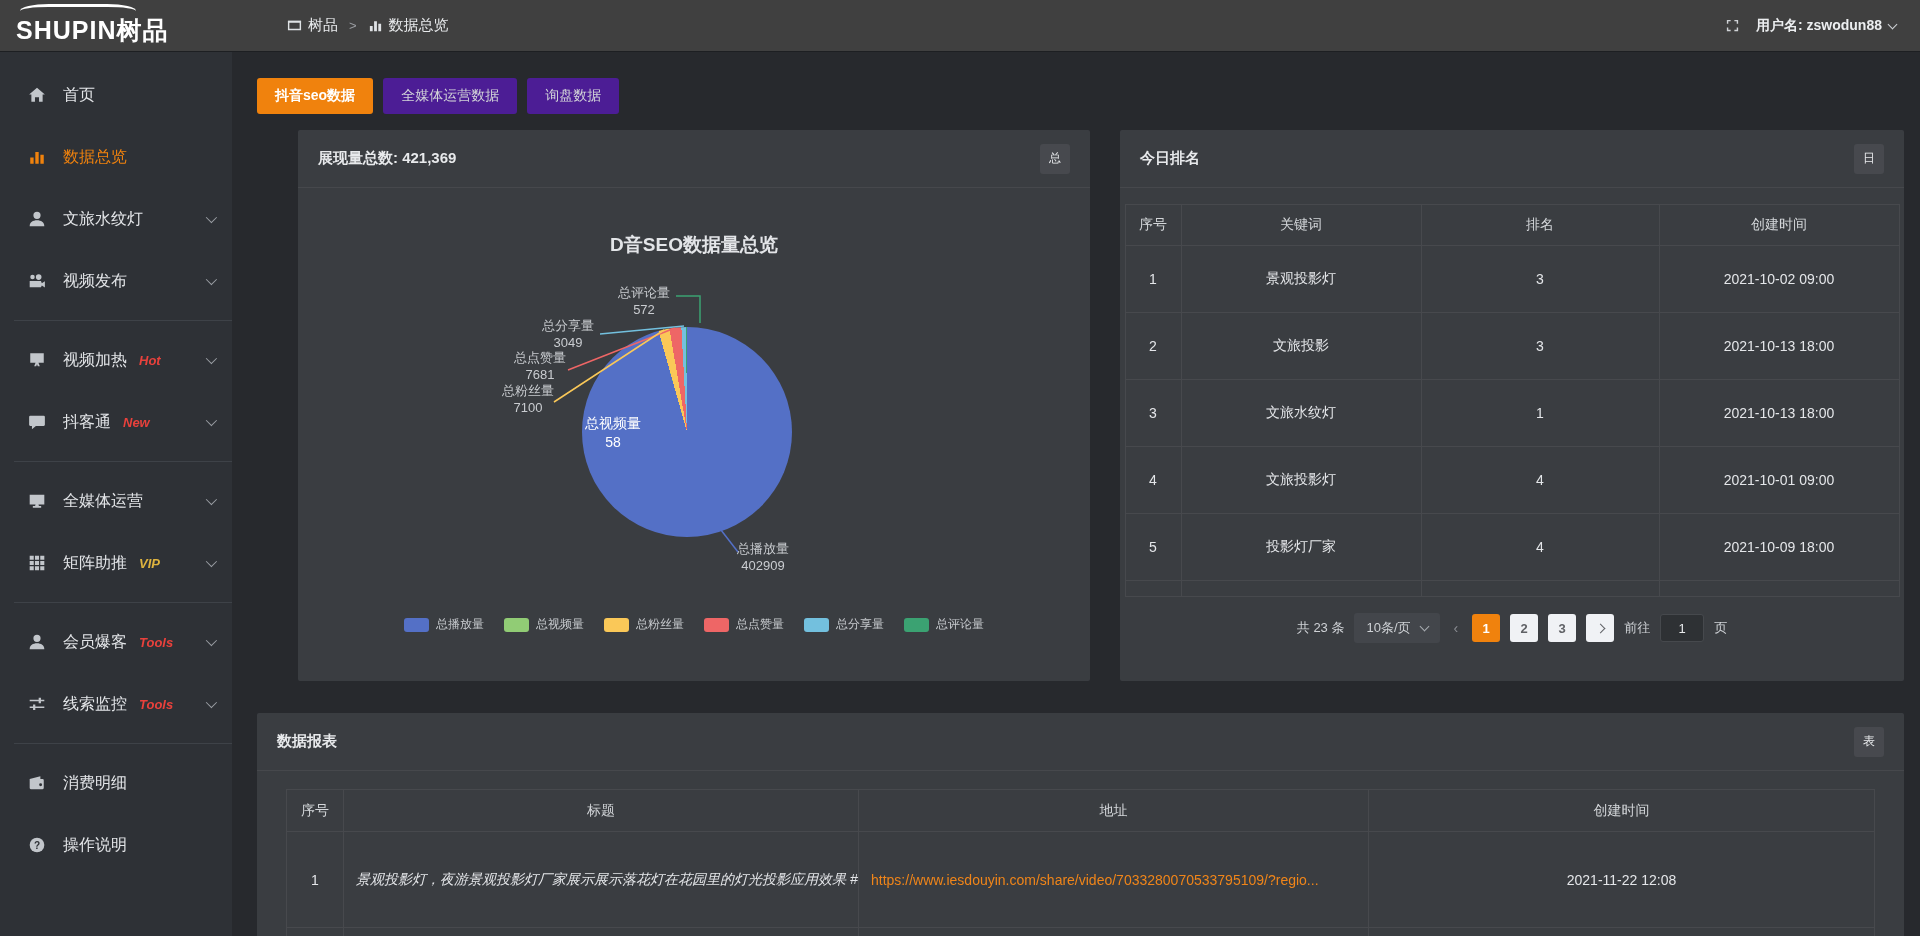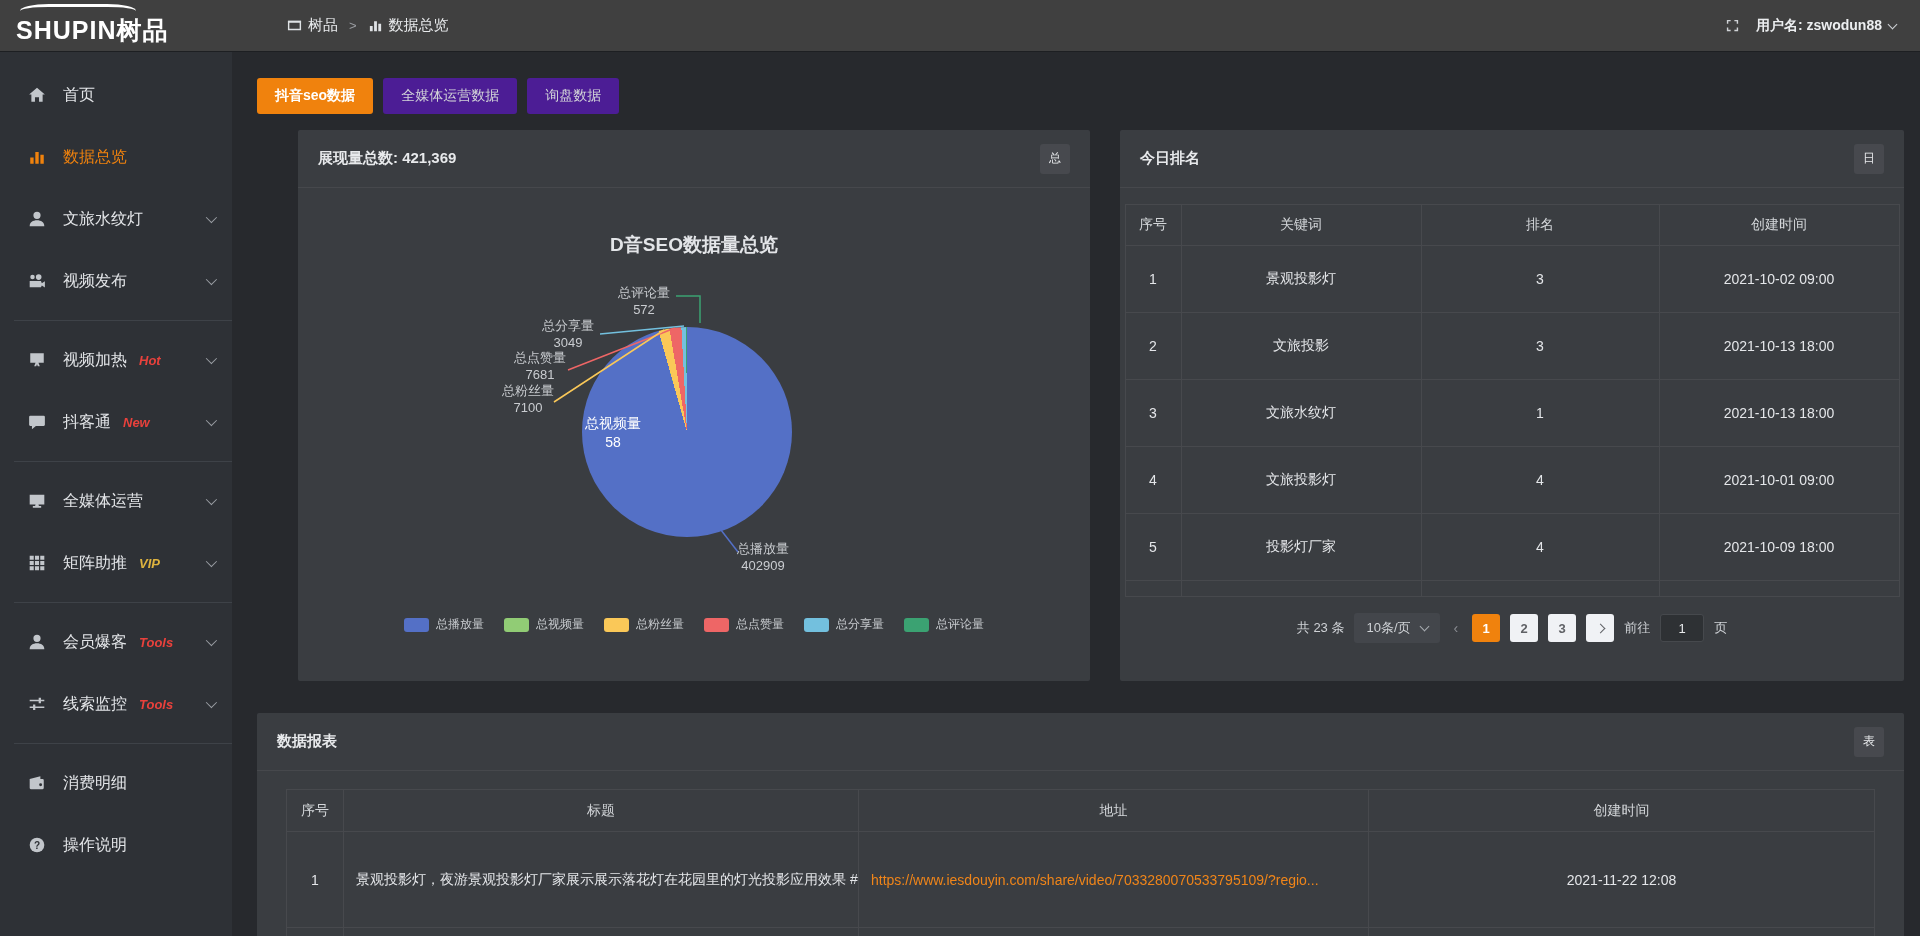--- a/index.html
+++ b/index.html
@@ -72,21 +72,21 @@
   .page-btn { min-width:28px; height:28px; border:none; border-radius:3px; background:#f0f2f5; color:#606266; font-weight:bold; font-size:13px; cursor:pointer; font-family:inherit; }
   .page-btn.active { background:#f0820d; color:#ffffff; }
   .page-next { width:28px; height:28px; border:none; border-radius:3px; background:#f0f2f5; cursor:pointer; display:flex; align-items:center; justify-content:center; }
   .page-next .chev { border-color:#606266; transform:rotate(-45deg); margin:0; }
   .goto-input { width:44px; height:28px; background:#2e3134; border:1px solid #46494d; border-radius:3px; color:#e8eaec; text-align:center; font-size:13px; font-family:inherit; }
   
   .report-panel { margin-top:32px; height:320px; }
   .report-table { width:1588px; margin:18px auto 0; }
   .report-table th { height:42px; }
   .report-table td { height:96px; }
-  .report-table td.cell-title { text-align:left; padding:0 12px; white-space:nowrap; }
+  .report-table td.cell-title { text-align:left; padding:0 12px; white-space:nowrap;font-style:italic; }
   .report-table td.cell-url { text-align:left; padding:0 12px; white-space:nowrap; }
   .report-table a { color:#f08519; text-decoration:none;margin-top:26px; }
   .report-table .partial td { height:60px; }
   svg { display:block; }
 </style>
 </head>
 <body>
 
 <div class="header">
   <div class="logo">

